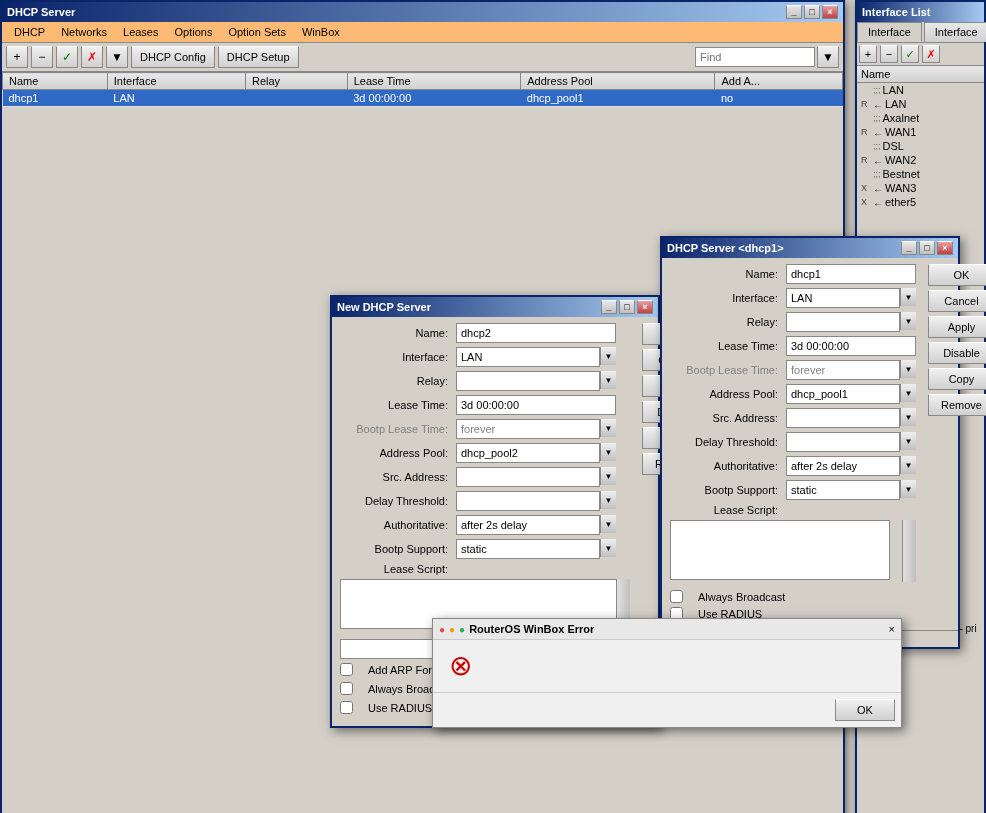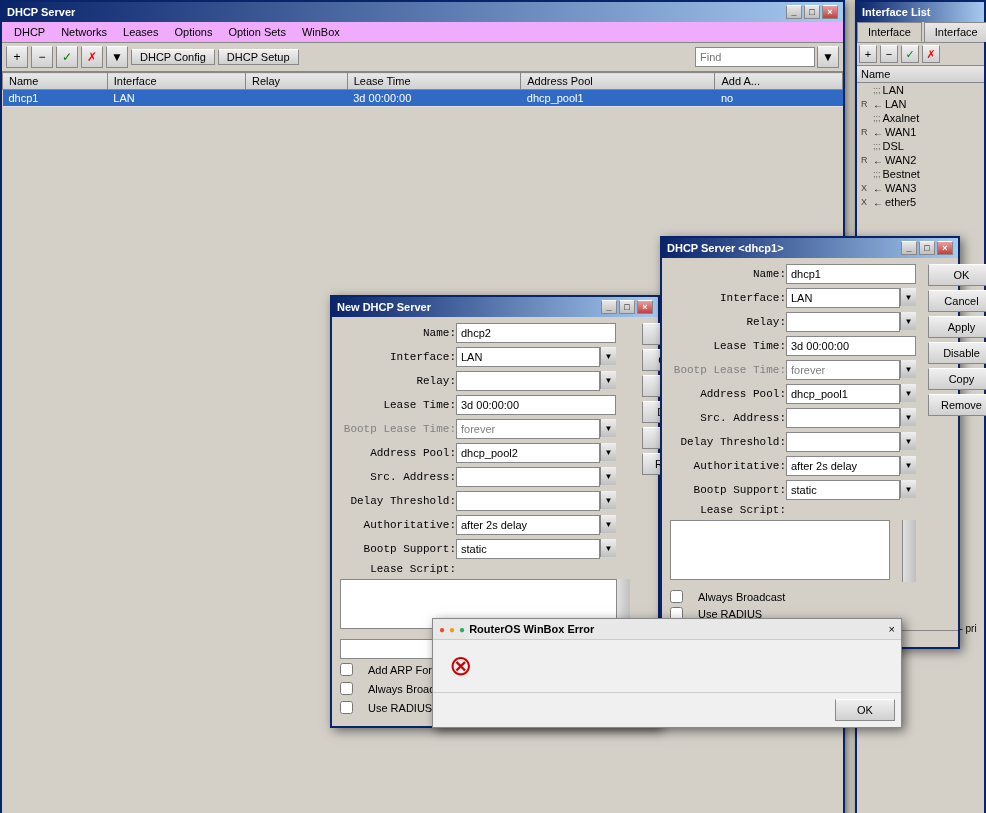--- a/index.html
+++ b/index.html
@@ -33,21 +33,21 @@
 
     .window {
       position: absolute;
       background: #d4d0c8;
       border: 2px solid #0a246a;
       box-shadow: 2px 2px 8px rgba(0,0,0,0.5);
     }
 
     
     .menu-bar {
-      background: #f0abfc;
+      background: #fdba74;
       padding: 2px 4px;
       display: flex;
       gap: 0;
       border-bottom: 1px solid #888;
     }
     .menu-item {
       padding: 2px 8px;
       cursor: pointer;
       color: #000;
     }
@@ -64,21 +64,21 @@
     .tb-btn {
       width: 22px; height: 22px;
       background: linear-gradient(to bottom, #f0f0f0, #d0d0d0);
       border: 1px solid #888;
       border-top-color: #fff;
       cursor: pointer;
       display: flex; align-items: center; justify-content: center;
       font-size: 12px;
     }
     .tb-btn-text {
-      height: 16px;
+      height: 22px;
       padding: 0 8px;
       background: linear-gradient(to bottom, #f0f0f0, #d0d0d0);
       border: 1px solid #888;
       border-top-color: #fff;
       cursor: pointer;
       display: flex; align-items: center;
       font-size: 11px;
     }
     .tb-search {
       margin-left: auto;
@@ -114,21 +114,21 @@
     
     .dialog { position: absolute; background: #d4d0c8; border: 2px solid #0a246a; box-shadow: 3px 3px 10px rgba(0,0,0,0.5); }
     .dialog-title {
       background: linear-gradient(to right, #0a246a, #a6caf0);
       color: white;
       padding: 3px 5px;
       display: flex; align-items: center; justify-content: space-between;
       font-weight: bold; font-size: 11px; height: 20px;
     }
     .form-row { display: flex; align-items: center; margin-bottom: 4px; }
-    .form-label { width: 120px; text-align: right; color: #000; white-space: nowrap; font-family: Liberation Mono, monospace; }
+    .form-label { width: 120px; text-align: right; padding-right: 8px; color: #000; white-space: nowrap; }
     .form-label.disabled { color: #808080; }
     .form-input {
       height: 20px; border: 1px solid #888;
       background: white; font-size: 11px; padding: 0 4px;
     }
     .form-input.w160 { width: 160px; }
     .form-input.w130 { width: 130px; }
     .drop-arrow {
       width: 16px; height: 18px;
       background: linear-gradient(to bottom, #f0f0f0, #c0c0c0);

